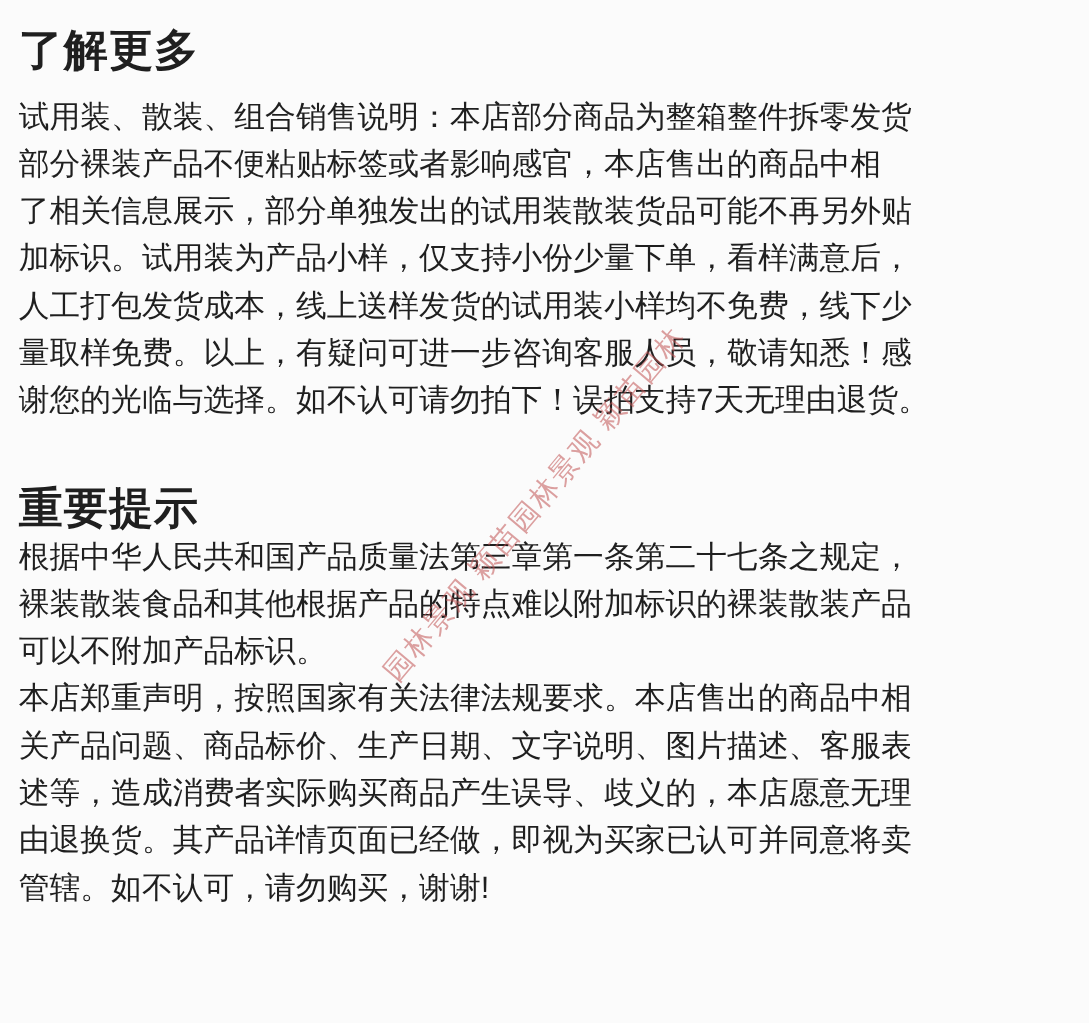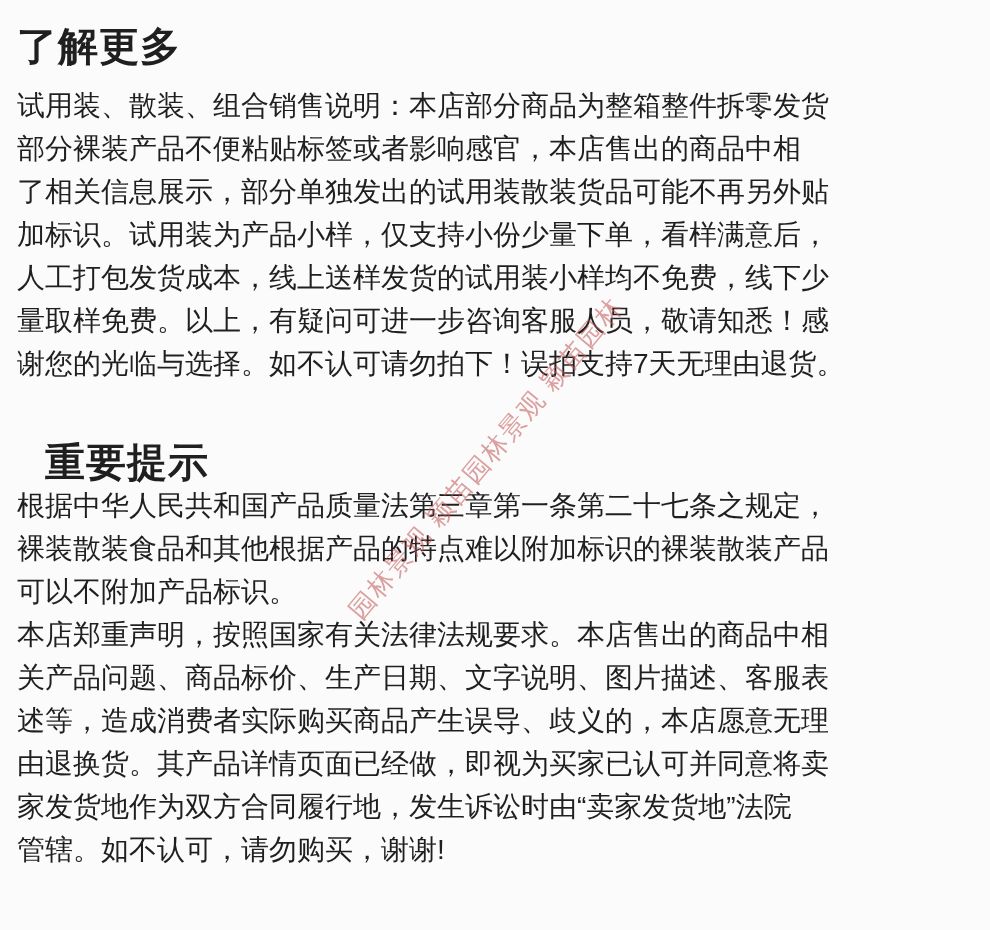--- a/index.html
+++ b/index.html
@@ -38,21 +38,21 @@
   .para {
     margin: 0;
     font-size: 28px;
     line-height: 43px;
     font-weight: 400;
   }
   .para .text-line {
     white-space: nowrap;
   }
   .para-first { margin-top: 16px; }
-  .heading-second { margin-top: 55px; margin-left: 28px; }
+  .heading-second { margin-top: 55px; }
   .watermark {
     position: absolute;
     left: 271px;
     top: 440px;
     width: 430px;
     height: 36px;
     line-height: 36px;
     text-align: center;
     transform: rotate(var(--wm-rot));
     transform-origin: center center;
@@ -89,20 +89,19 @@
     <div class="para">
         <div class="text-line">根据中华人民共和国产品质量法第三章第一条第二十七条之规定，</div>
         <div class="text-line">裸装散装食品和其他根据产品的特点难以附加标识的裸装散装产品</div>
         <div class="text-line">可以不附加产品标识。</div>
       </div>
     <div class="para">
         <div class="text-line">本店郑重声明，按照国家有关法律法规要求。本店售出的商品中相</div>
         <div class="text-line">关产品问题、商品标价、生产日期、文字说明、图片描述、客服表</div>
         <div class="text-line">述等，造成消费者实际购买商品产生误导、歧义的，本店愿意无理</div>
         <div class="text-line">由退换货。其产品详情页面已经做，即视为买家已认可并同意将卖</div>
-        <div class="text-line">家发货地作为双方合同履行地，发生诉讼时由“卖家发货地”法院</div>
         <div class="text-line">管辖。如不认可，请勿购买，谢谢!</div>
       </div>
   </section>
 
 </div>
 
 <div class="watermark">园林景观 颖苗园林景观 颖苗园林</div>
 
 </body></html>

